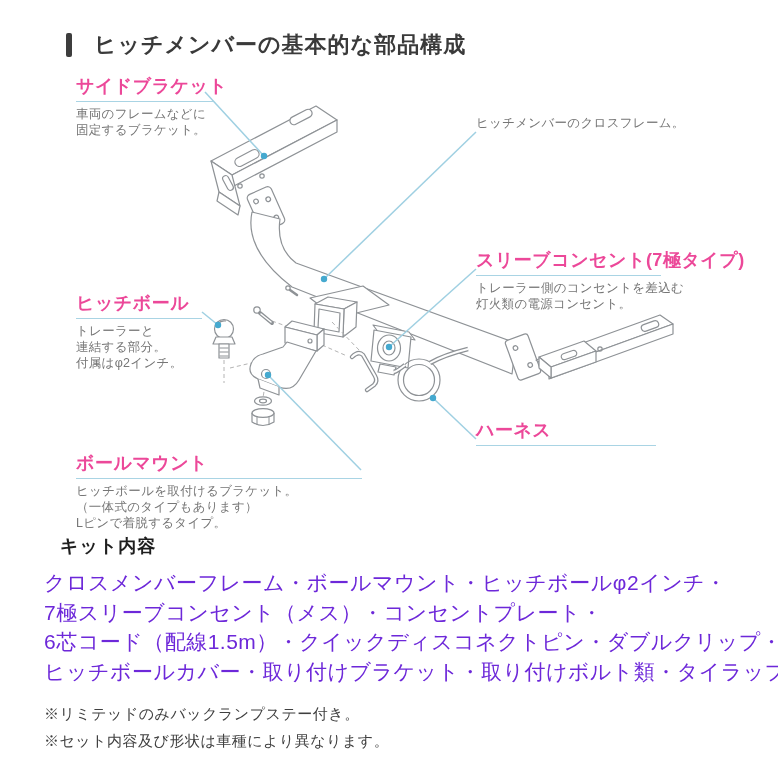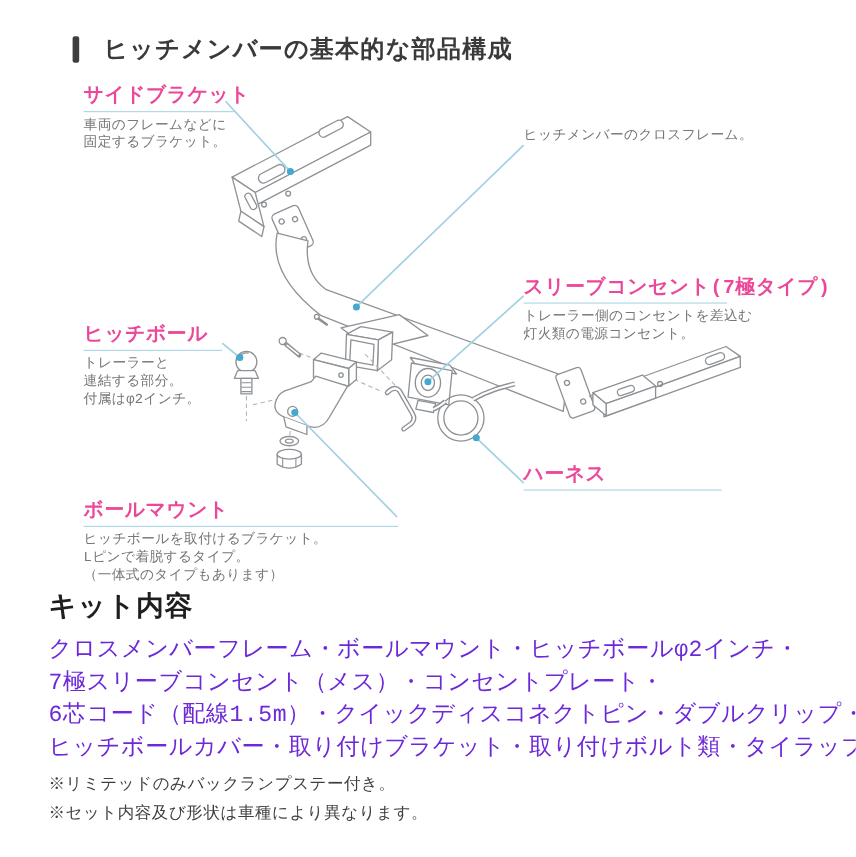--- a/index.html
+++ b/index.html
@@ -1,18 +1,18 @@
 <!DOCTYPE html>
 <html><head>
 <meta charset="utf-8">
 <style>
   html,body{margin:0;padding:0;background:#ffffff;}
   .page{
     position:relative;width:778px;height:779px;background:#ffffff;overflow:hidden;
-    font-family:Liberation Mono, monospace;color:#3a3a3a;
+    font-family:Liberation Sans, sans-serif;color:#3a3a3a;
   }
   
   .title-row{position:absolute;left:66px;top:30px;display:flex;align-items:center;}
   .title-bar{width:6px;height:24px;background:#3d3d3d;border-radius:2px;margin-right:22px;}
   .page-title{font-size:22px;font-weight:bold;color:#3a3a3a;letter-spacing:1px;}
   
   .lbl{position:absolute;}
   .lbl .hd{
     font-size:18px;font-weight:bold;color:#ec4899;letter-spacing:0.5px;
     padding-bottom:3px;border-bottom:1.5px solid #a9d4e4;white-space:nowrap;
@@ -21,21 +21,21 @@
   #lbl-side-bracket{left:76px;top:74px;width:137px;}
   #lbl-cross-member{left:476px;top:111px;width:185px;}
   #lbl-sleeve-outlet{left:476px;top:248px;width:185px;}
   #lbl-hitch-ball{left:76px;top:291px;width:126px;}
   #lbl-harness{left:476px;top:418px;width:180px;}
   #lbl-ball-mount{left:76px;top:451px;width:286px;}
   
   .diagram-svg{position:absolute;left:0;top:0;}
   
   .kit{position:absolute;left:44px;top:534px;width:710px;}
-  .kit-heading{font-size:25px;font-weight:bold;color:#1e1e1e;margin:0 0 10px 0;letter-spacing:1px;}
+  .kit-heading{font-size:18px;font-weight:bold;color:#1e1e1e;margin:0 0 10px 16px;letter-spacing:1px;}
   .kit-line{font-size:21px;color:#6d28d9;line-height:29.5px;letter-spacing:0.5px;white-space:nowrap;}
   .notes{position:absolute;left:44px;top:700px;width:710px;}
   .note-line{font-size:15px;color:#3f3f3f;line-height:27px;letter-spacing:0.5px;white-space:nowrap;}
 </style>
 </head>
 <body>
 
 <div class="page">
 
   <div class="title-row">
@@ -217,22 +217,22 @@
   </div>
 
   <div class="lbl" id="lbl-harness">
     <div class="hd">ハーネス</div>
   </div>
 
   <div class="lbl" id="lbl-ball-mount">
     <div class="hd">ボールマウント</div>
     <div class="ds">
       <div>ヒッチボールを取付けるブラケット。</div>
+      <div>（一体式のタイプもあります）</div>
       <div>Lピンで着脱するタイプ。</div>
-      <div>（一体式のタイプもあります）</div>
     </div>
   </div>
 
   <div class="kit">
     <div class="kit-heading">キット内容</div>
     <div class="kit-line">クロスメンバーフレーム・ボールマウント・ヒッチボールφ2インチ・</div>
     <div class="kit-line">7極スリーブコンセント（メス）・コンセントプレート・</div>
     <div class="kit-line">6芯コード（配線1.5m）・クイックディスコネクトピン・ダブルクリップ・</div>
     <div class="kit-line">ヒッチボールカバー・取り付けブラケット・取り付けボルト類・タイラップ</div>
   </div>

